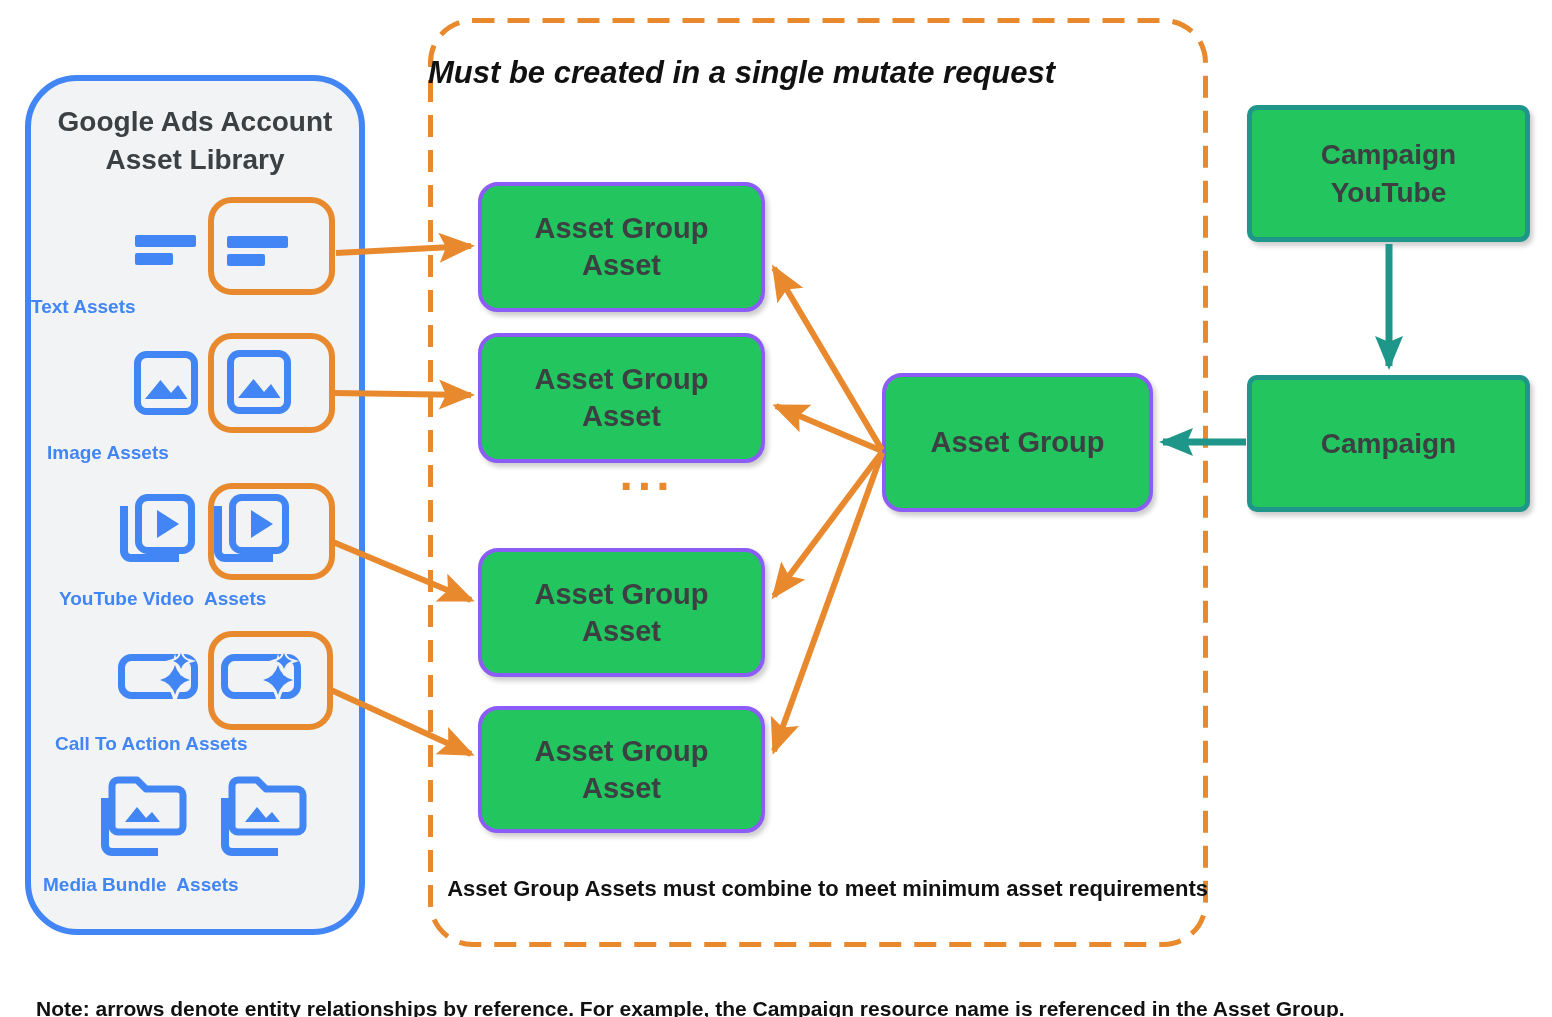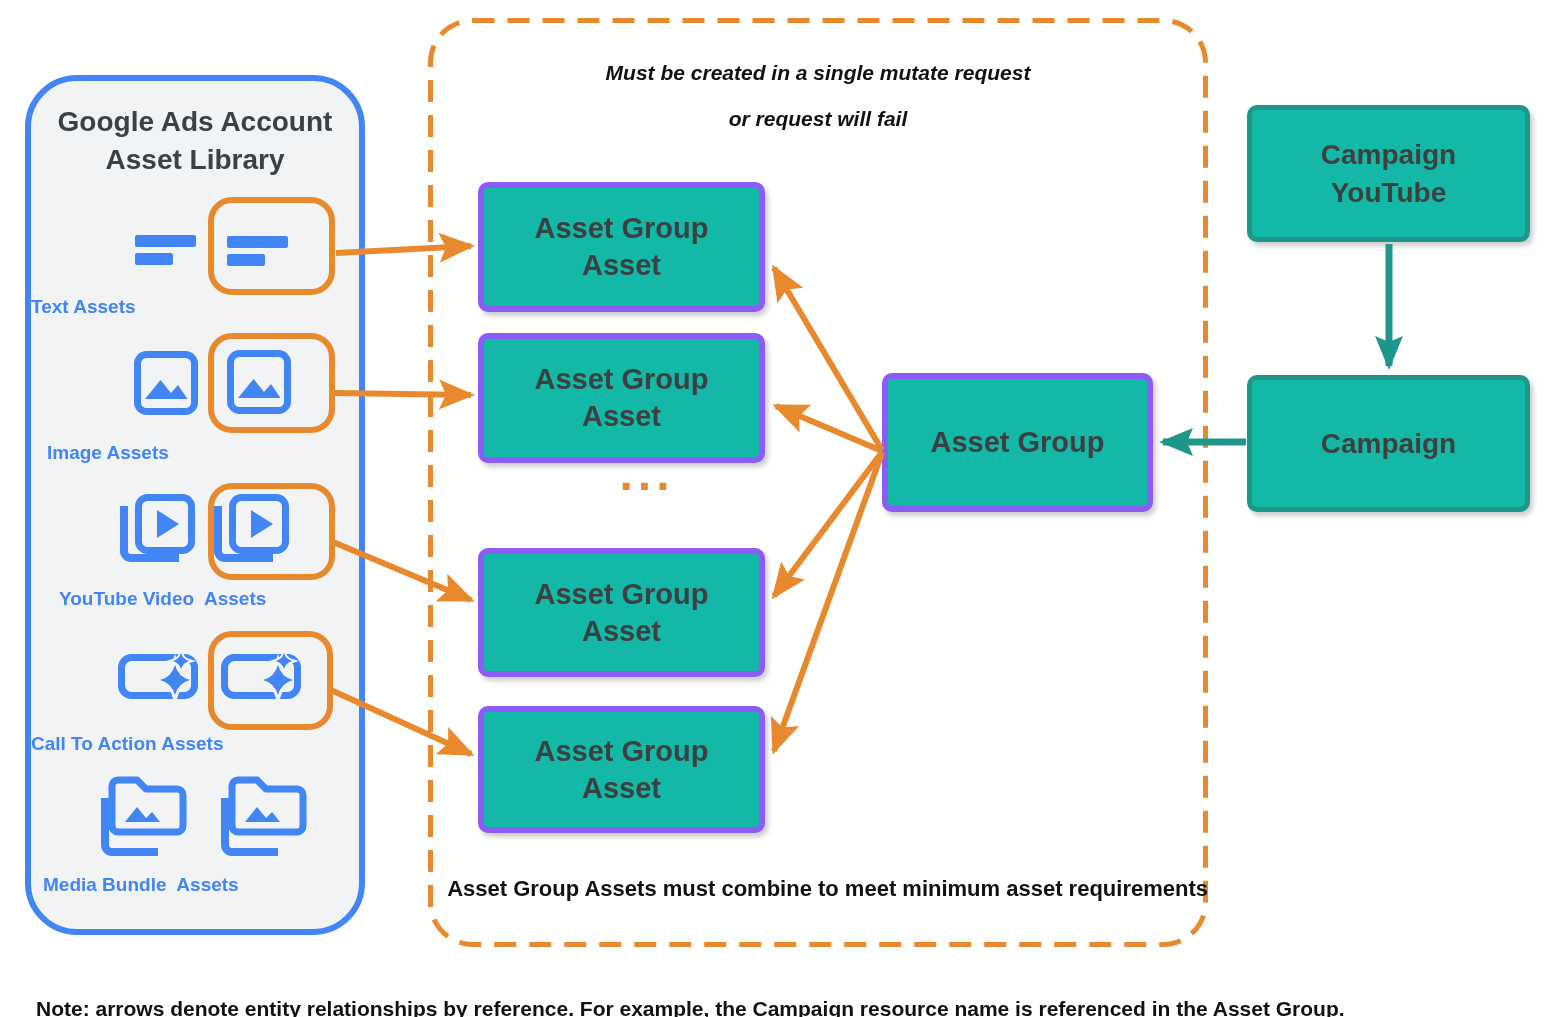--- a/index.html
+++ b/index.html
@@ -28,37 +28,37 @@
   .ic-yt-l   {left:87px;top:413px;}
   .ic-yt-r   {left:181px;top:413px;}
   .ic-cta-l  {left:87px;top:571px;}
   .ic-cta-r  {left:190px;top:571px;}
   .ic-mb-l   {left:67px;top:693px;}
   .ic-mb-r   {left:187px;top:693px;}
 
   .lbl-text {top:215px;}
   .lbl-image{top:361px;padding-left:16px;}
   .lbl-yt   {top:507px;margin-left:28px;}
-  .lbl-cta  {top:652px;}
+  .lbl-cta  {top:652px;padding-left:24px;}
   .lbl-mb   {top:793px;padding-left:12px;}
 
   
   .dashed-panel{position:absolute;left:428px;top:18px;width:780px;height:929px;}
-  .mutate-title{position:absolute;left:428px;top:50px;width:780px;text-align:center;
-                font-size:21px;line-height:46px;font-weight:bold;font-style:italic;color:#111111;}
+  .mutate-title{position:absolute;left:428px;top:50px;width:780px;text-align:left;
+                font-size:31px;line-height:46px;font-weight:bold;font-style:italic;color:#111111;}
   .mutate-footnote{position:absolute;left:428px;top:876px;width:780px;text-align:right;
                    font-size:22px;font-weight:bold;color:#111111;}
   .ellipsis{position:absolute;left:577px;top:450px;width:140px;text-align:center;
             color:#E8892D;font-size:48px;font-weight:bold;letter-spacing:5px;line-height:48px;}
 
   
-  .ebox{position:absolute;box-sizing:border-box;background:#14b8a6;display:flex;align-items:center;
+  .ebox{position:absolute;box-sizing:border-box;background:#22c55e;display:flex;align-items:center;
         justify-content:center;text-align:center;font-weight:bold;color:#3C4043;
         box-shadow:3px 4px 5px rgba(0,0,0,0.2);}
-  .obox{border:6px solid #8b5cf6;border-radius:10px;font-size:29px;line-height:37px;}
+  .obox{border:4px solid #8b5cf6;border-radius:20px;font-size:29px;line-height:37px;}
   .tbox{border:5px solid #1E968A;border-radius:10px;font-size:28px;line-height:38px;}
 
   .box1{left:478px;top:182px;width:287px;height:130px;}
   .box2{left:478px;top:333px;width:287px;height:130px;}
   .box3{left:478px;top:548px;width:287px;height:129px;}
   .box4{left:478px;top:706px;width:287px;height:127px;}
   .asset-group{left:882px;top:373px;width:271px;height:139px;}
   .budget{left:1247px;top:105px;width:283px;height:137px;}
   .campaign{left:1247px;top:375px;width:283px;height:137px;}
 
@@ -159,21 +159,20 @@
     </span>
     <div class="lib-label lbl-mb">Media Bundle  Assets</div>
   </section>
 
   <svg class="dashed-panel" width="780" height="929">
     <rect x="2.5" y="2.5" width="775" height="924" rx="42" fill="#ffffff" stroke="#E8892D" stroke-width="5" stroke-dasharray="22 13"></rect>
   </svg>
 
   <div class="mutate-title">
     <span>Must be created in a single mutate request</span><br>
-    <span>or request will fail</span>
   </div>
 
   <div class="ebox obox box1">
     <div><span>Asset Group</span><br>
          <span>Asset</span></div>
   </div>
   <div class="ebox obox box2">
     <div><span>Asset Group</span><br>
          <span>Asset</span></div>
   </div>

